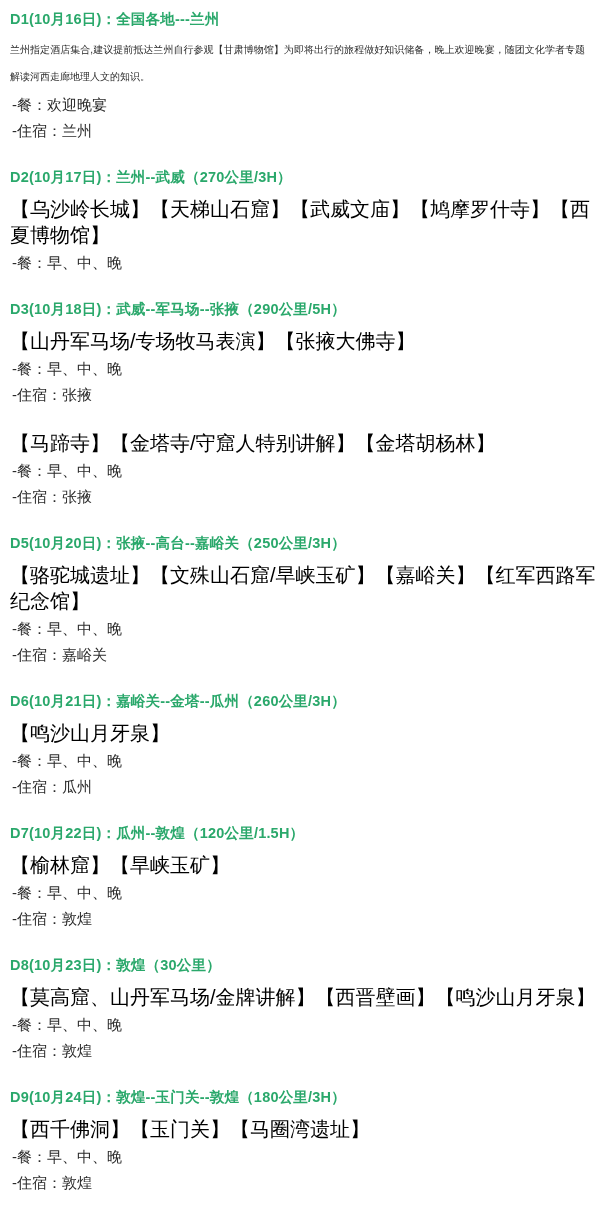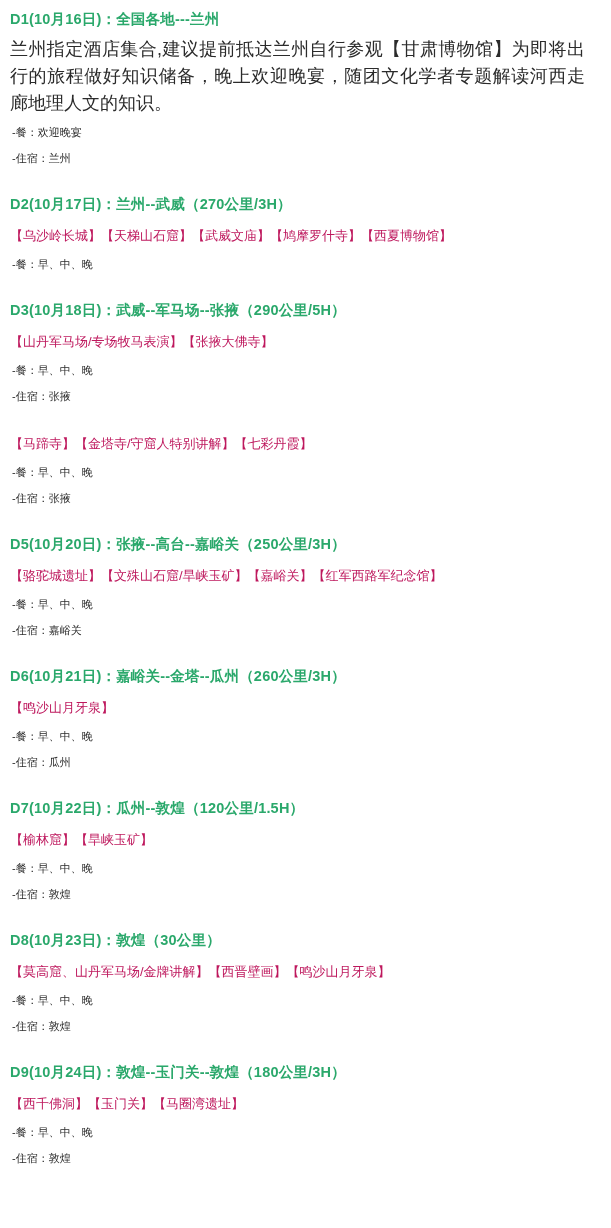--- a/index.html
+++ b/index.html
@@ -28,34 +28,34 @@
   .day-title {
     color: #2aa86b;
     font-weight: bold;
     font-size: 14.5px;
     line-height: 22px;
     letter-spacing: 0.2px;
     margin: 0 0 8px 0;
   }
   .day-desc {
     color: #2b2b2b;
-    font-size: 18px;
+    font-size: 10px;
     line-height: 27px;
     margin: 0 16px 2px 0;
     text-align: justify;
   }
   .day-spots {
-    color: #be185d;
-    font-size: 13px;
+    color: #000000;
+    font-size: 20px;
     line-height: 26px;
     margin: 0 0 2px 0;
   }
   .day-line {
     color: #2b2b2b;
-    font-size: 11px;
+    font-size: 15px;
     line-height: 26px;
     margin: 0;
     padding-left: 2px;
   }
   .first-block .day-title {
     margin-bottom: 6px;
   }
 </style>
 </head>
 <body>
@@ -76,21 +76,21 @@
   </div>
 
   <div class="day-block">
     <p class="day-title">D3(10月18日)：武威--军马场--张掖（290公里/5H）</p>
     <p class="day-spots">【山丹军马场/专场牧马表演】【张掖大佛寺】</p>
     <p class="day-line">-餐：早、中、晚</p>
     <p class="day-line">-住宿：张掖</p>
   </div>
 
   <div class="day-block">
-    <p class="day-spots">【马蹄寺】【金塔寺/守窟人特别讲解】【七彩丹霞】</p>
+    <p class="day-spots">【马蹄寺】【金塔寺/守窟人特别讲解】【金塔胡杨林】</p>
     <p class="day-line">-餐：早、中、晚</p>
     <p class="day-line">-住宿：张掖</p>
   </div>
 
   <div class="day-block">
     <p class="day-title">D5(10月20日)：张掖--高台--嘉峪关（250公里/3H）</p>
     <p class="day-spots">【骆驼城遗址】【文殊山石窟/旱峡玉矿】【嘉峪关】【红军西路军纪念馆】</p>
     <p class="day-line">-餐：早、中、晚</p>
     <p class="day-line">-住宿：嘉峪关</p>
   </div>

